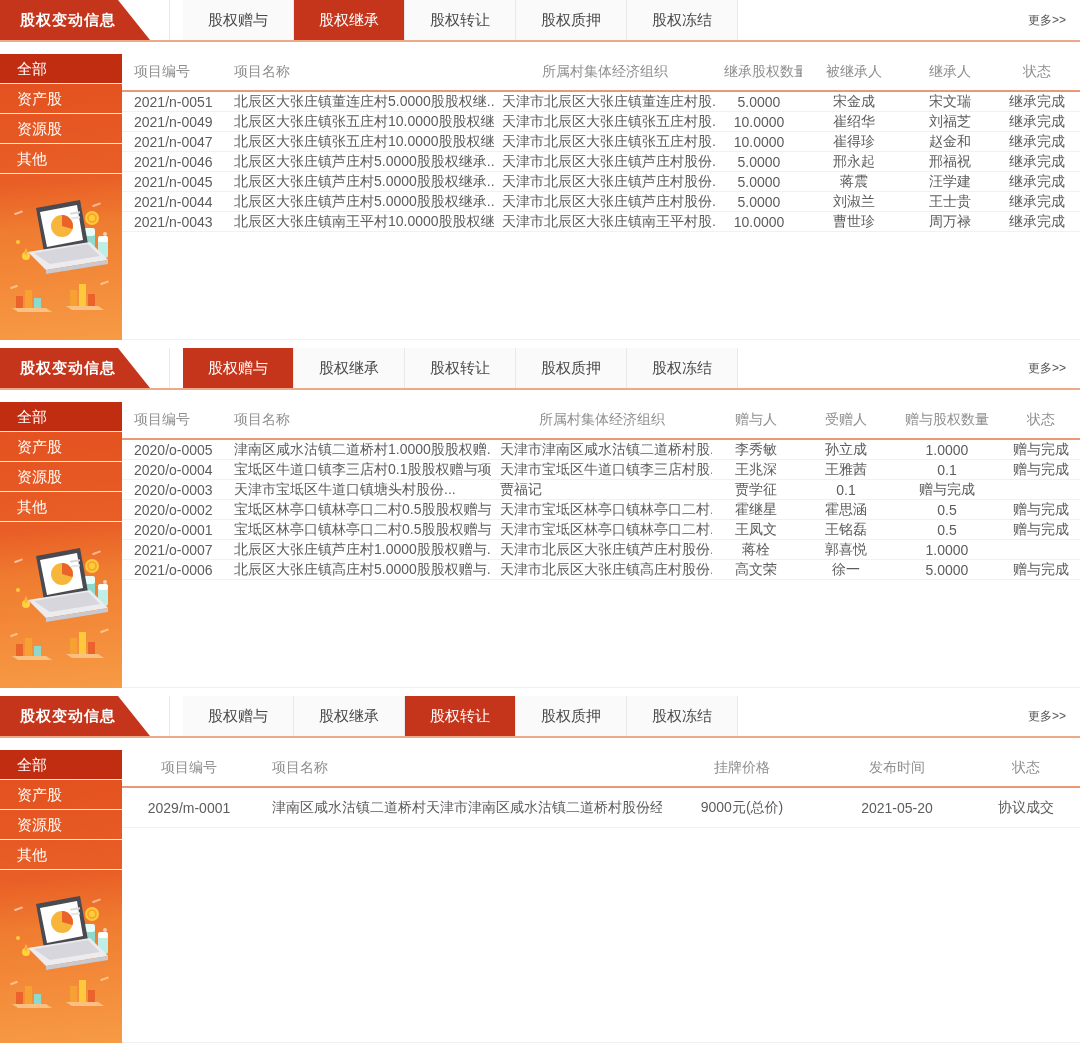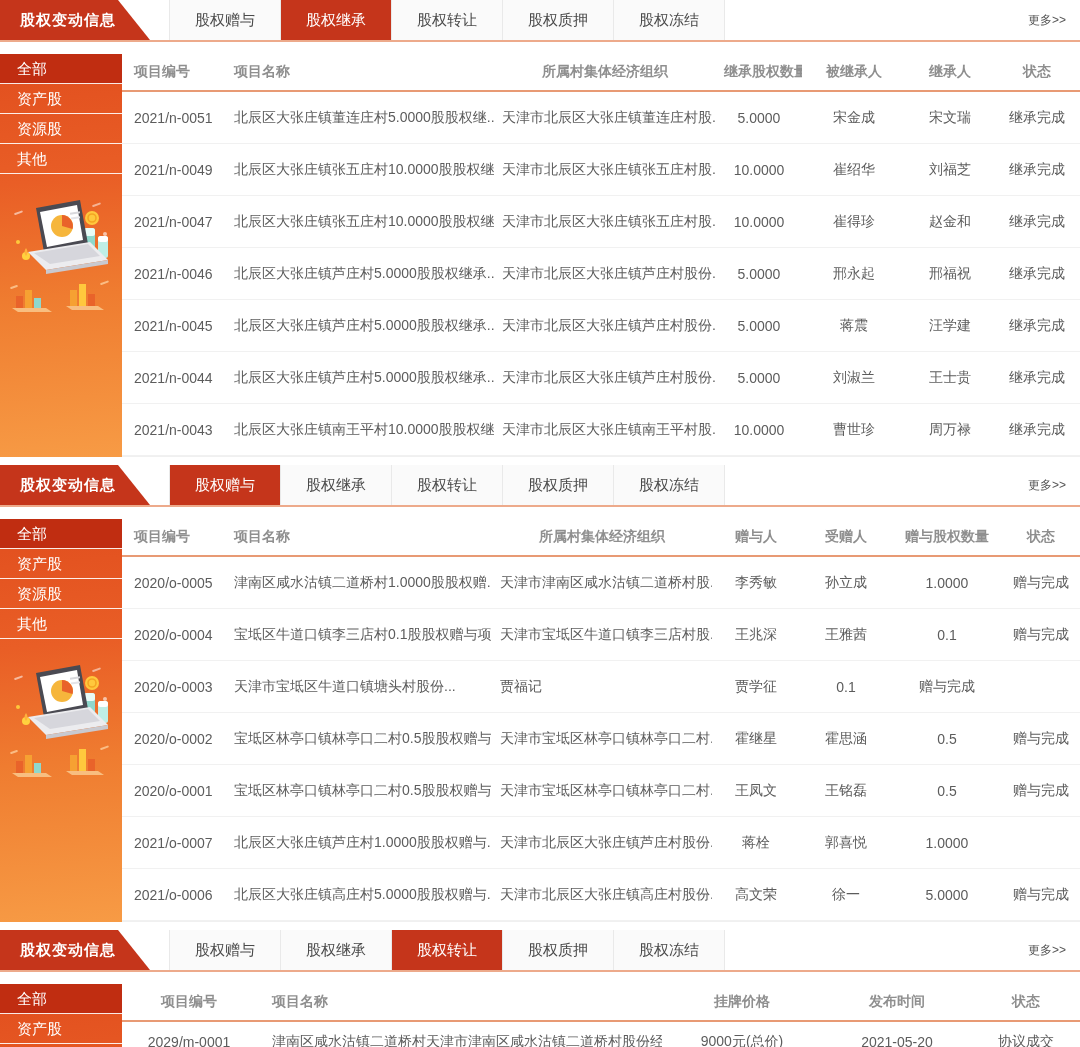--- a/index.html
+++ b/index.html
@@ -5,38 +5,38 @@
   * { margin:0; padding:0; box-sizing:border-box; }
   html,body { width:1080px; background:#fff; font-family:"Liberation Sans", sans-serif; overflow:hidden; }
   main { width:1080px; }
 
   .block { margin-bottom:8px; }
 
   
   .band { position:relative; display:flex; align-items:stretch; height:42px; border-bottom:2px solid #edaa8b; background:#fff;gap:19px; }
   .banner { flex:0 0 150px; width:150px; background:#c5351b; color:#fff; font-weight:bold; font-size:15px; line-height:40px; padding-left:20px;
             clip-path:polygon(0 0, 118px 0, 150px 100%, 0 100%); letter-spacing:1px; }
-  .tabs { display:flex; border-left:1px solid #e9e9e9; }
+  .tabs { display:flex; border-left:1px solid #e9e9e9;padding-left:13px; }
   .tab { width:111px; text-align:center; line-height:40px; font-size:15px; color:#4a4a4a; background:#fafafa; border-right:1px solid #e9e9e9; cursor:pointer; }
   .tab.active { background:#c5351b; color:#fff; }
   .more { margin-left:auto; line-height:40px; padding-right:14px; font-size:12px; color:#555; cursor:pointer; }
 
   
   .content { display:flex; margin-top:12px; align-items:stretch; }
   .sidebar { flex:0 0 122px; width:122px; display:flex; flex-direction:column;
              background:linear-gradient(175deg,#e14e1e 0%, #e95e26 130px, #ef7c30 60%, #f79b45 100%); }
   .side-item { height:30px; line-height:29px; padding-left:17px; color:#fff; font-size:15px;
                border-bottom:1px solid rgba(255,255,255,.9); cursor:pointer; }
   .side-item.active { background:#c02d11; }
   .art { flex:1; display:flex; justify-content:center; align-items:flex-start; padding-top:16px; }
 
   
   .table { flex:1; background:#fff; display:flex; flex-direction:column; border-bottom:1px solid #f0f0f0; }
-  .trow { display:grid; align-items:center; height:52px; border-bottom:1px solid #f1f1f1; font-size:14px; color:#5c5c5c; cursor:pointer; }
-  .trow.thead { height:38px; border-bottom:2px solid #e89a74; color:#8f8f8f; font-weight:bold; cursor:default; }
+  .trow { display:grid; align-items:center; height:20px; border-bottom:1px solid #f1f1f1; font-size:14px; color:#5c5c5c; cursor:pointer; }
+  .trow.thead { height:38px; border-bottom:2px solid #e89a74; color:#8f8f8f; font-weight:normal; cursor:default; }
   .cell { padding:0 8px; white-space:nowrap; overflow:hidden; }
   .cell:first-child { padding-left:12px; }
 
   .sec-0 .trow { grid-template-columns:104px 268px 222px 86px 104px 88px 1fr; }
   .sec-1 .trow { grid-template-columns:104px 266px 220px 88px 92px 110px 1fr; }
   .sec-2 .trow { grid-template-columns:130px 410px 160px 150px 1fr; }
   .sec-2 .trow { height:40px; }
   .sec-2 .trow.thead { height:38px; }
 
   .sec-0 .cell:nth-child(n+4), .sec-1 .cell:nth-child(n+4) { text-align:center; }

